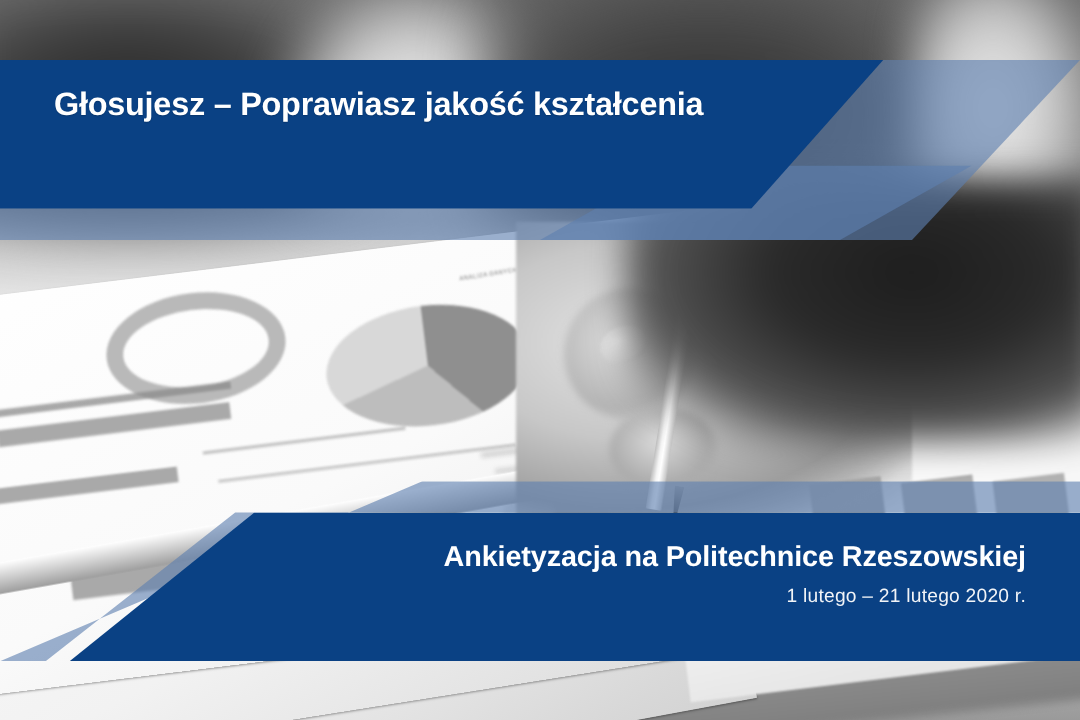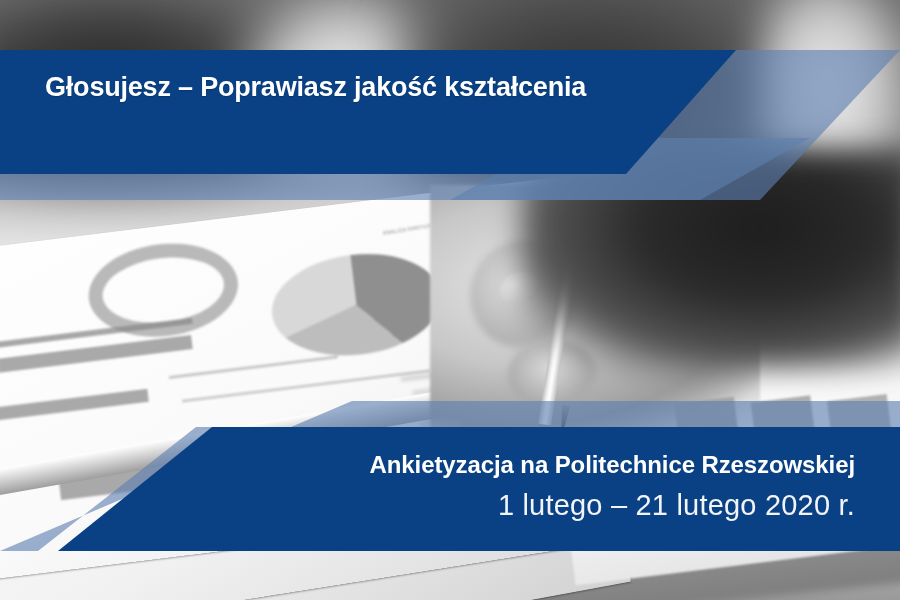--- a/index.html
+++ b/index.html
@@ -156,21 +156,21 @@
     background:#0a4184;
     clip-path:polygon(212px 0, 900px 0, 900px 124px, 58px 124px);
   }
   .ftr-title{
     position:absolute;right:45px;top:451px;
     font-size:24px;font-weight:bold;color:#ffffff;
     letter-spacing:-0.1px;white-space:nowrap;text-align:right;margin-left:37px;
   }
   .ftr-date{
     position:absolute;right:45px;top:489px;
-    font-size:29px;font-weight:normal;color:#f2f4f7;
+    font-size:16px;font-weight:normal;color:#f2f4f7;
     letter-spacing:.2px;white-space:nowrap;text-align:right;
   }
 </style>
 </head>
 <body>
 
 <div class="poster">
 
   <div class="photo">
     <div class="bg-base"></div>

